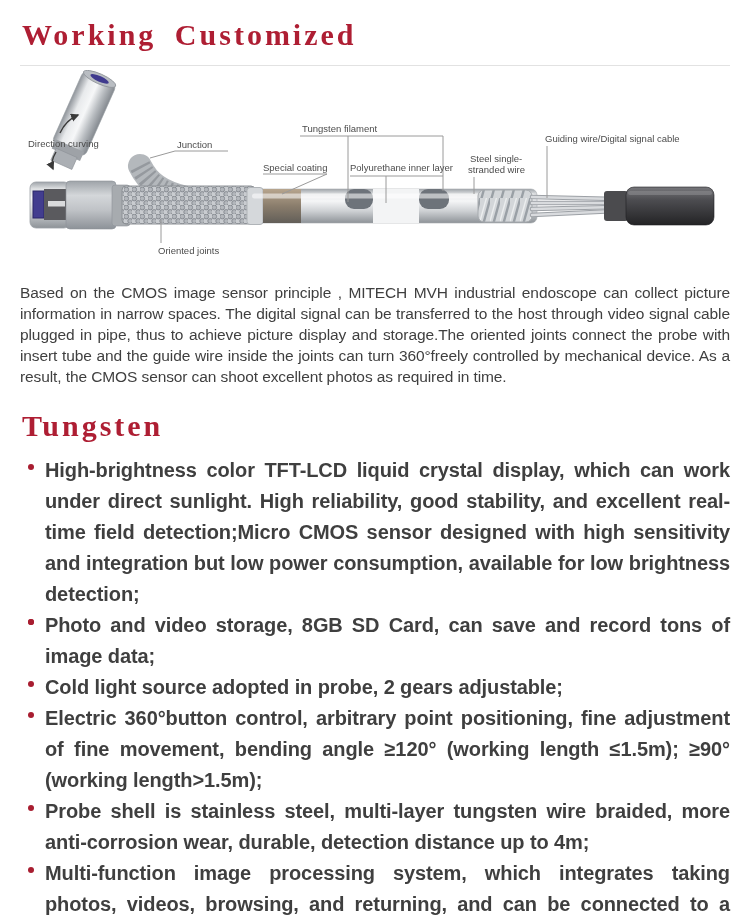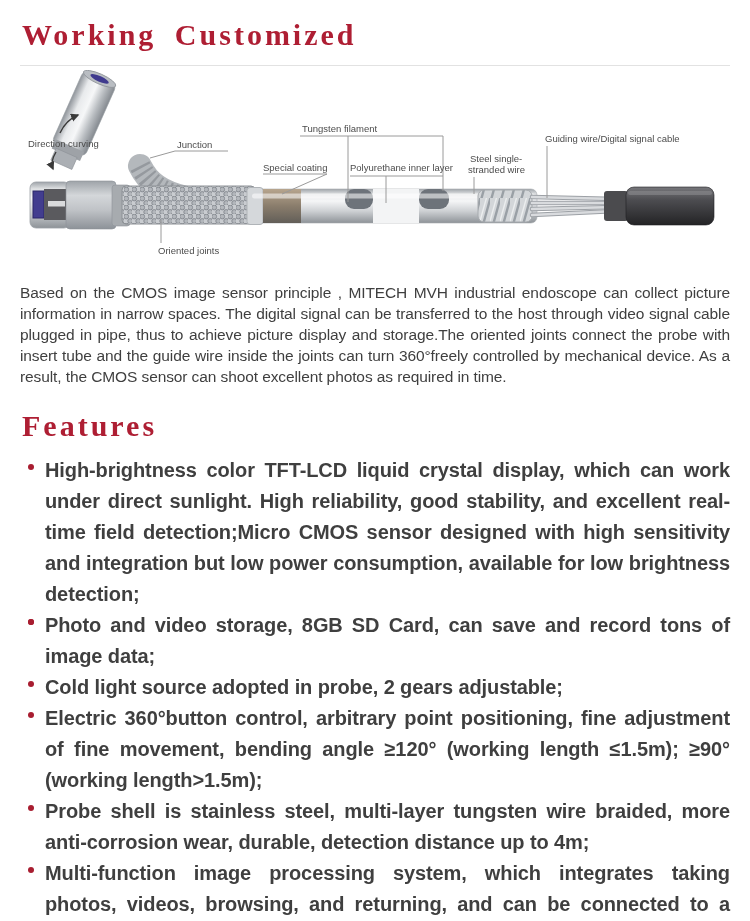--- a/index.html
+++ b/index.html
@@ -189,21 +189,21 @@
       <text class="lbl" x="448" y="103">stranded wire</text>
       <path class="leader" d="M454,107 L454,124"></path>
 
       <text class="lbl" x="525" y="72">Guiding wire/Digital signal cable</text>
       <path class="leader" d="M527,76 L527,128"></path>
     </svg>
   </div>
 
   <p class="body-text">Based on the CMOS image sensor principle , MITECH MVH industrial endoscope can collect picture information in narrow spaces. The digital signal can be transferred to the host through video signal cable plugged in pipe, thus to achieve picture display and storage.The oriented joints connect the probe with insert tube and the guide wire inside the joints can turn 360°freely controlled by mechanical device. As a result, the CMOS sensor can shoot excellent photos as required in time.</p>
 
-  <h1 class="heading features-heading">Features</h1>
+  <h1 class="heading features-heading">Tungsten</h1>
 
   <ul class="features">
     <li><span class="dot"></span><span>High-brightness color TFT-LCD liquid crystal display, which can work under direct sunlight. High reliability, good stability, and excellent real-time field detection;Micro CMOS sensor designed with high sensitivity and integration but low power consumption, available for low brightness detection;</span></li>
     <li><span class="dot"></span></li>
     <li><span class="dot"></span><span>Photo and video storage, 8GB SD Card, can save and record tons of image data;</span></li>
     <li><span class="dot"></span><span>Cold light source adopted in probe, 2 gears adjustable;</span></li>
     <li><span class="dot"></span><span>Electric 360°button control, arbitrary point positioning, fine adjustment of fine movement, bending angle ≥120° (working length ≤1.5m); ≥90° (working length&gt;1.5m);</span></li>
     <li><span class="dot"></span><span>Probe shell is stainless steel, multi-layer tungsten wire braided, more anti-corrosion wear, durable, detection distance up to 4m;</span></li>
     <li><span class="dot"></span><span>Multi-function image processing system, which integrates taking photos, videos, browsing, and returning, and can be connected to a computer via USB.</span></li>
     <li><span class="dot"></span></li>

